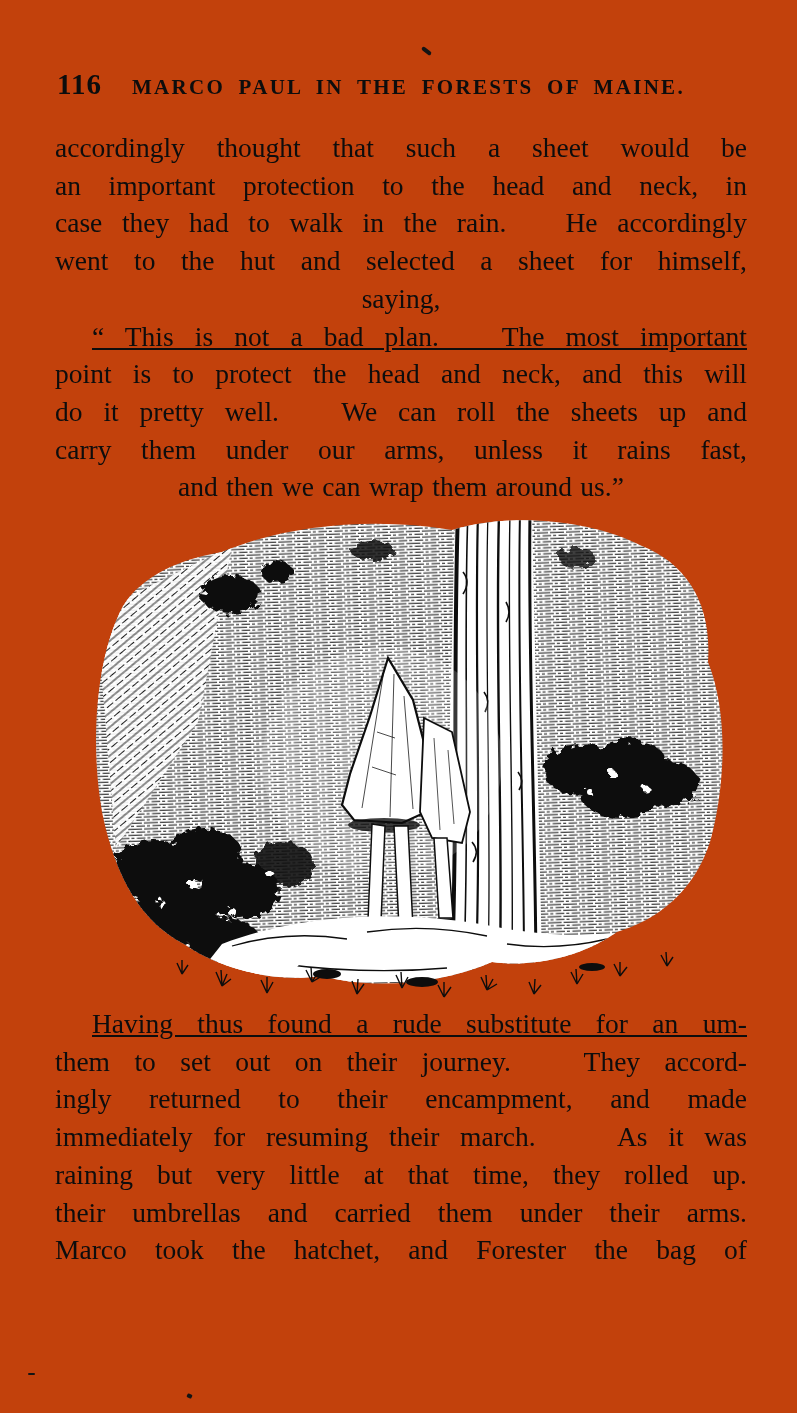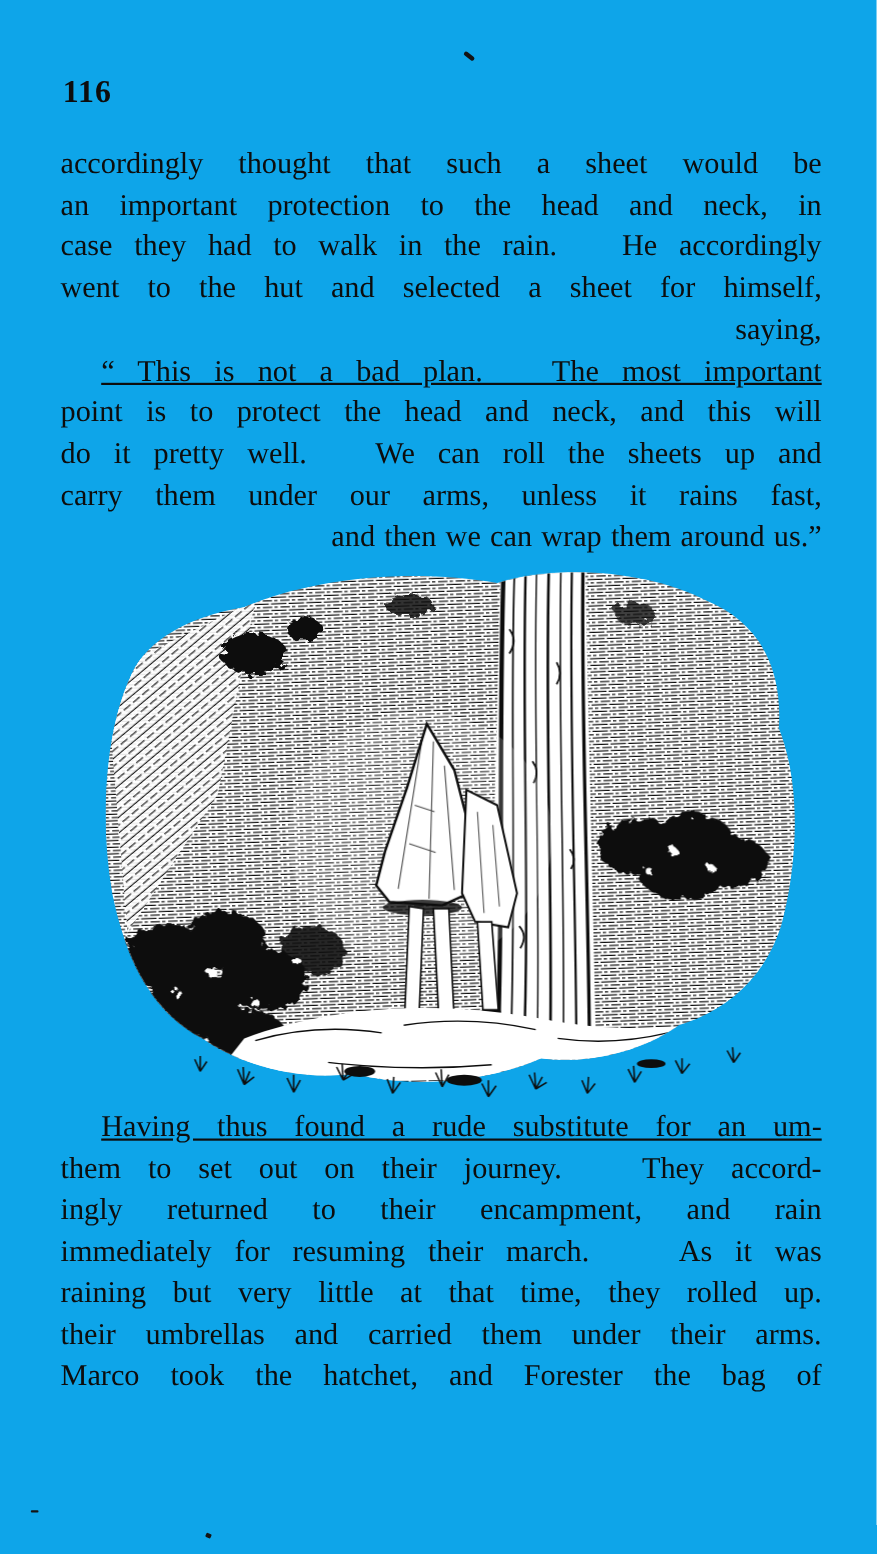--- a/index.html
+++ b/index.html
@@ -1,17 +1,17 @@
 <!DOCTYPE html>
 <html><head>
 <meta charset="utf-8">
 <style>
   html,body{margin:0;padding:0;background:#ffffff;}
   .page{
-    position:relative;width:797px;height:1413px;background:#0ea5e9;
+    position:relative;width:797px;height:1413px;background:#c2410c;
     font-family:"Liberation Serif", serif;color:#0d0d0d;overflow:hidden;
   }
   .header{
     position:absolute;top:68px;left:57px;right:50px;
     display:flex;align-items:baseline;
   }
   .pageno{font-size:29px;font-weight:bold;letter-spacing:1px;}
   .runhead{
     font-size:21px;font-weight:bold;letter-spacing:2.3px;word-spacing:6px;
     margin-left:30px;white-space:nowrap;
@@ -20,35 +20,36 @@
     position:absolute;left:55px;width:692px;
     font-size:27.5px;line-height:37.7px;
   }
   #block1{top:129px;}
   #block2{top:1005px;}
   .line{
     white-space:pre-wrap;
     text-align:justify;text-align-last:justify;
     word-spacing:1.5px;
   }
-  .line.noj{text-align:right;text-align-last:auto;}
+  .line.noj{text-align:center;text-align-last:auto;}
   .line.indent{text-indent:37px;text-decoration:underline;}
   .illu{position:absolute;left:72px;top:512px;width:668px;height:492px;}
   .speck{position:absolute;background:#141414;border-radius:1px;}
   #speck-top{left:421px;top:49px;width:11px;height:4px;transform:rotate(38deg);border-radius:2px;}
   #speck-dash{left:28px;top:1373px;width:7px;height:2px;}
   #speck-dot{left:187px;top:1394px;width:5px;height:4px;transform:rotate(25deg);}
 </style>
 </head>
 <body>
 
 <div class="page">
 
   <div class="header">
     <span class="pageno">116</span>
+    <span class="runhead">MARCO PAUL IN THE FORESTS OF MAINE.</span>
   </div>
 
   <div class="textblock" id="block1">
       <div>
         <div class="line">accordingly thought that such a sheet would be</div>
         <div class="line">an important protection to the head and neck, in</div>
         <div class="line">case they had to walk in the rain.   He accordingly</div>
         <div class="line">went to the hut and selected a sheet for himself,</div>
         <div class="line noj">saying,</div>
       </div>
@@ -181,21 +182,21 @@
         <ellipse cx="350" cy="470" rx="16" ry="5"></ellipse>
         <ellipse cx="520" cy="455" rx="13" ry="4"></ellipse>
       </g>
     </svg>
   </div>
 
   <div class="textblock" id="block2">
       <div>
         <div class="line indent">Having thus found a rude substitute for an um-</div>
         <div class="line">them to set out on their journey.   They accord-</div>
-        <div class="line">ingly returned to their encampment, and rain</div>
+        <div class="line">ingly returned to their encampment, and made</div>
         <div class="line">immediately for resuming their march.    As it was</div>
         <div class="line">raining but very little at that time, they rolled up.</div>
         <div class="line">their umbrellas and carried them under their arms.</div>
         <div class="line">Marco took the hatchet, and Forester the bag of</div>
       </div>
     </div>
 
   <div class="speck" id="speck-top"></div>
   <div class="speck" id="speck-dash"></div>
   <div class="speck" id="speck-dot"></div>

